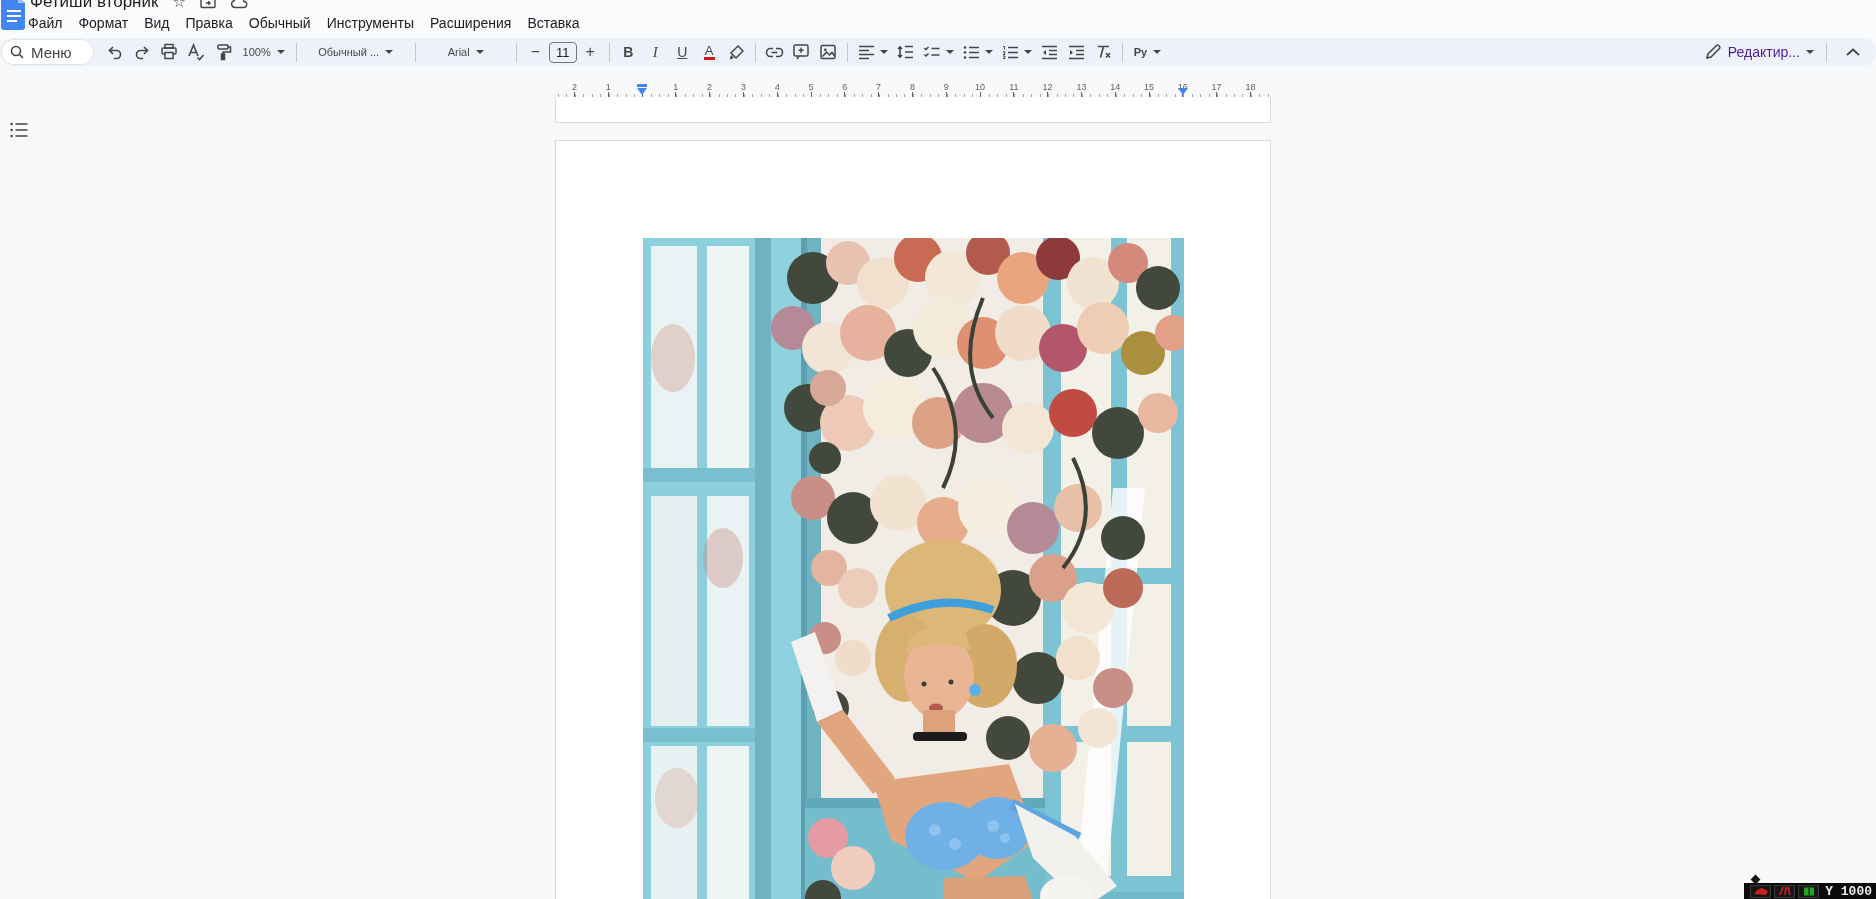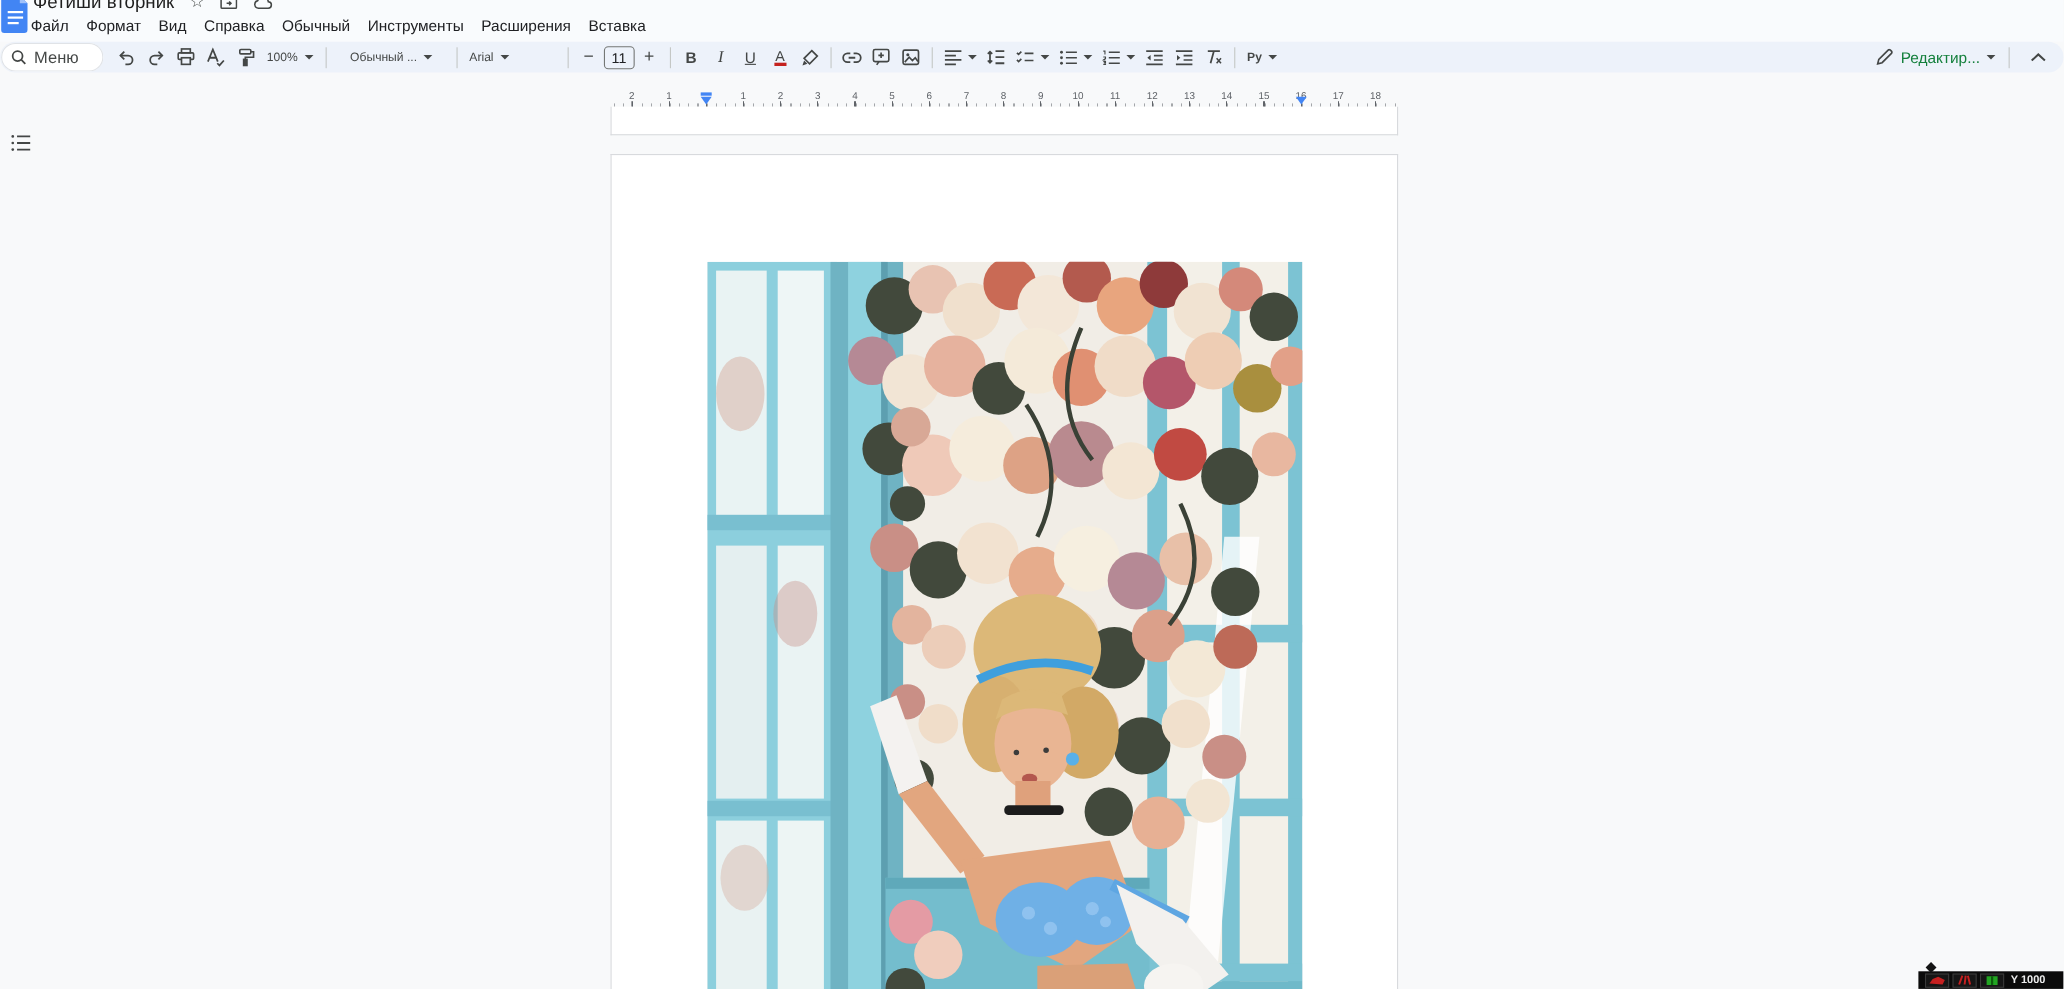--- a/index.html
+++ b/index.html
@@ -30,21 +30,21 @@
   .dd{display:flex;align-items:center;gap:6px;padding:0 6px;height:25px;border-radius:4px;flex:0 0 auto;}
   .caret{width:0;height:0;border-left:4px solid transparent;border-right:4px solid transparent;
     border-top:4px solid #444746;display:inline-block;}
   .size-box{width:26px;height:19px;border:1px solid #747775;border-radius:4px;display:flex;align-items:center;
     justify-content:center;font-size:13px;color:#202124;background:#edf2fa;}
   .bld{font-weight:bold;font-size:14px;}
   .ita{font-style:italic;font-family:"Liberation Serif",serif;font-size:15px;}
   .und{text-decoration:underline;font-size:14px;}
   .clrA{font-size:13px;border-bottom:3px solid #c5221f;line-height:13px;padding:0 1px;}
   .mode-group{margin-left:auto;display:flex;align-items:center;}
-  .mode-label{font-size:14px;color:#15803d;margin:0 6px 0 7px;}
+  .mode-label{font-size:14px;color:#4c1d95;margin:0 6px 0 7px;}
   
   .ruler{position:absolute;left:555px;top:83px;width:716px;height:14px;
     background-image:
       repeating-linear-gradient(to right, #5f6368 0 1px, transparent 1px 33.8px),
       repeating-linear-gradient(to right, rgba(95,99,104,.55) 0 1px, transparent 1px 8.45px);
     background-size:100% 6px,100% 3px;
     background-position:19.4px 100%,2.5px 100%;
     background-repeat:no-repeat;}
   .ruler-num{position:absolute;top:-1px;transform:translateX(-50%);font-size:9px;color:#5f6368;background:#f8f9fa;padding:0 2px;}
   .marker{position:absolute;width:0;height:0;border-left:5px solid transparent;border-right:5px solid transparent;
@@ -56,21 +56,21 @@
   .page-prev{position:absolute;left:555px;top:97px;width:714px;height:25px;background:#fff;
     border:1px solid #d8dadd;border-top:none;}
   .page{position:absolute;left:555px;top:140px;width:714px;height:760px;background:#fff;
     border:1px solid #d8dadd;border-bottom:none;}
   .doc-image{position:absolute;left:87px;top:97px;width:541px;height:812px;}
   
   .hud{position:absolute;right:0;bottom:0;height:16px;width:132px;background:#0b0b0b;
     display:flex;align-items:center;gap:3px;padding:0 4px 0 6px;box-sizing:border-box;}
   .hud-notch{position:absolute;left:8px;top:-7px;width:7px;height:7px;background:#141414;transform:rotate(45deg);}
   .hud-box{width:20px;height:11px;background:#161616;border:1px solid #3a3a3a;display:flex;align-items:center;justify-content:center;overflow:hidden;}
-  .hud-money{color:#ececec;font-family:Liberation Sans, sans-serif;font-size:10px;font-weight:bold;white-space:nowrap;margin-left:3px;}
+  .hud-money{color:#ececec;font-family:Liberation Mono, monospace;font-size:13px;font-weight:bold;white-space:nowrap;margin-left:3px;}
   svg{display:block;}
 </style>
 </head>
 <body>
 
 <div class="header">
   <span class="docs-icon">
     <svg width="26" height="34" viewBox="0 0 26 34">
       <path d="M3 0h14l7 7v24a3 3 0 0 1-3 3H3a3 3 0 0 1-3-3V3a3 3 0 0 1 3-3z" fill="#4285f4"></path>
       <path d="M17 0l7 7h-7z" fill="#a1c2fa"></path>
@@ -91,21 +91,21 @@
     <span class="title-ic">
       <svg width="18" height="13" viewBox="0 0 18 13" fill="none" stroke="#444746" stroke-width="1.4">
         <path d="M5 11.5h8.5a3 3 0 0 0 .4-6A5 5 0 0 0 4.3 4.6 3.5 3.5 0 0 0 5 11.5z"></path>
       </svg>
     </span>
   </div>
   <div class="menu-bar">
       <div class="menu-item">Файл</div>
       <div class="menu-item">Формат</div>
       <div class="menu-item">Вид</div>
-      <div class="menu-item">Справка</div>
+      <div class="menu-item">Правка</div>
       <div class="menu-item">Обычный</div>
       <div class="menu-item">Инструменты</div>
       <div class="menu-item">Расширения</div>
       <div class="menu-item">Вставка</div>
     </div>
 
   <div class="hdr-actions">
     
     
     
@@ -163,21 +163,21 @@
     <span class="tb-txt">100%</span>
     <span class="caret"></span>
   </div>
 
   <span class="sep"></span>
   <div class="dd" style="width:96px;justify-content:center">
     <span class="tb-txt">Обычный ...</span>
     <span class="caret"></span>
   </div>
   <span class="sep"></span>
-  <div class="dd" style="width:78px;justify-content:flex-start">
+  <div class="dd" style="width:78px;justify-content:center">
     <span class="tb-txt">Arial</span>
     <span class="caret"></span>
   </div>
   <span class="sep"></span>
 
   <span class="tb-btn" style="font-size:16px;color:#444746">−</span>
   <span class="size-box">11</span>
   <span class="tb-btn" style="font-size:16px;color:#444746">+</span>
   <span class="sep"></span>
 

